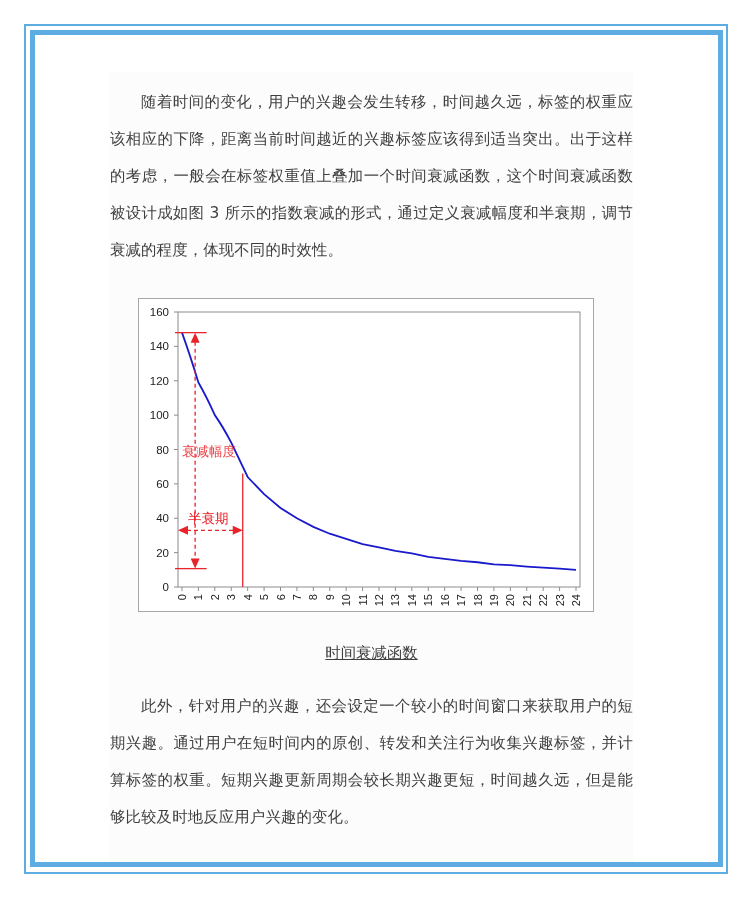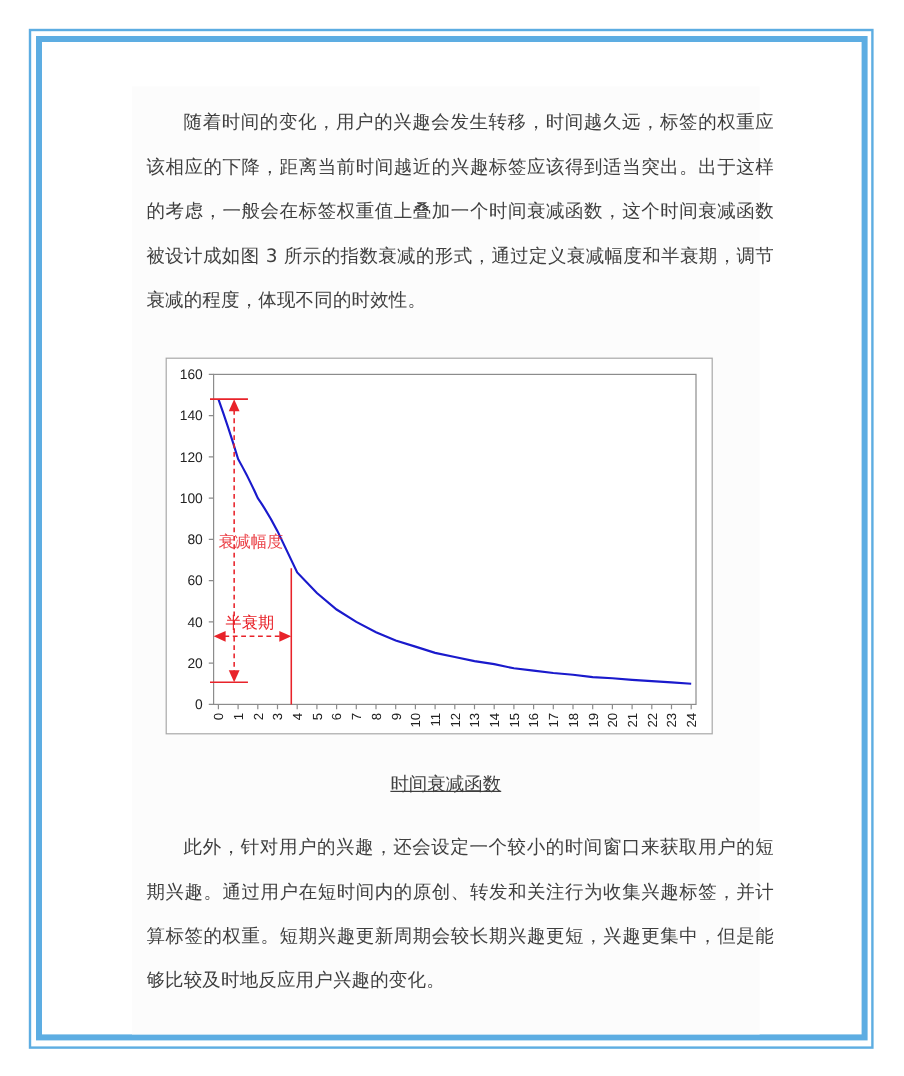--- a/index.html
+++ b/index.html
@@ -4,21 +4,21 @@
 <style>
   html, body { margin: 0; padding: 0; background: #ffffff; }
   body { width: 753px; height: 897px; position: relative; overflow: hidden;
          font-family: "DejaVu Sans", "Liberation Sans", sans-serif; }
   .outer-frame { position: absolute; left: 24px; top: 24px; width: 700px; height: 846px;
                  border: 2px solid #5dade2; box-sizing: content-box; }
   .inner-frame { position: absolute; left: 30px; top: 30px; width: 683px; height: 827px;
                  border: 5px solid #5dade2; box-sizing: content-box; }
   .content { position: absolute; left: 110px; top: 72px; width: 523px; height: 790px;
              background: #fcfcfc; }
-  .para { position: absolute; left: 12px; width: 523px; margin: 0;
+  .para { position: absolute; left: 0; width: 523px; margin: 0;
           font-size: 15.4px; line-height: 37px; color: #3f3f3f;
           text-indent: 31px; text-align: justify; letter-spacing: 0.15px; }
   .para1 { top: 12px; }
   .para2 { top: 616px; }
   .chart-box { position: absolute; left: 28px; top: 226px; width: 456px; height: 314px;
                border: 1.5px solid #a8a8a8; background: #ffffff; box-sizing: border-box; }
   .chart-svg { position: absolute; left: 0; top: 0; }
   .caption { position: absolute; left: 0; width: 523px; top: 571px; text-align: center;
              font-size: 15.4px; color: #3f3f3f; text-decoration: underline; }
 </style>
@@ -112,14 +112,14 @@
         <polygon points="93.74166666666667,226.78125 93.74166666666667,235.78125 103.74166666666667,231.28125" fill="#e8232a"></polygon>
         <text x="49" y="224.25" font-size="13.5" fill="#e8232a" font-family="DejaVu Sans, sans-serif">半衰期</text>
         <line x1="36" y1="33.625" x2="67.625" y2="33.625" stroke="#e8232a" stroke-width="1.3"></line>
         <line x1="36" y1="269.609375" x2="67.625" y2="269.609375" stroke="#e8232a" stroke-width="1.3"></line>
         <line x1="103.74166666666667" y1="174.5625" x2="103.74166666666667" y2="288" stroke="#e8232a" stroke-width="1.3"></line>
       </svg>
   </div>
 
   <div class="caption">时间衰减函数</div>
 
-  <p class="para para2">此外，针对用户的兴趣，还会设定一个较小的时间窗口来获取用户的短期兴趣。通过用户在短时间内的原创、转发和关注行为收集兴趣标签，并计算标签的权重。短期兴趣更新周期会较长期兴趣更短，兴趣更集中，但是能够比较及时地反应用户兴趣的变化。</p>
+  <p class="para para2">此外，针对用户的兴趣，还会设定一个较小的时间窗口来获取用户的短期兴趣。通过用户在短时间内的原创、转发和关注行为收集兴趣标签，并计算标签的权重。短期兴趣更新周期会较长期兴趣更短，时间越久远，但是能够比较及时地反应用户兴趣的变化。</p>
 </div>
 
 </body></html>

